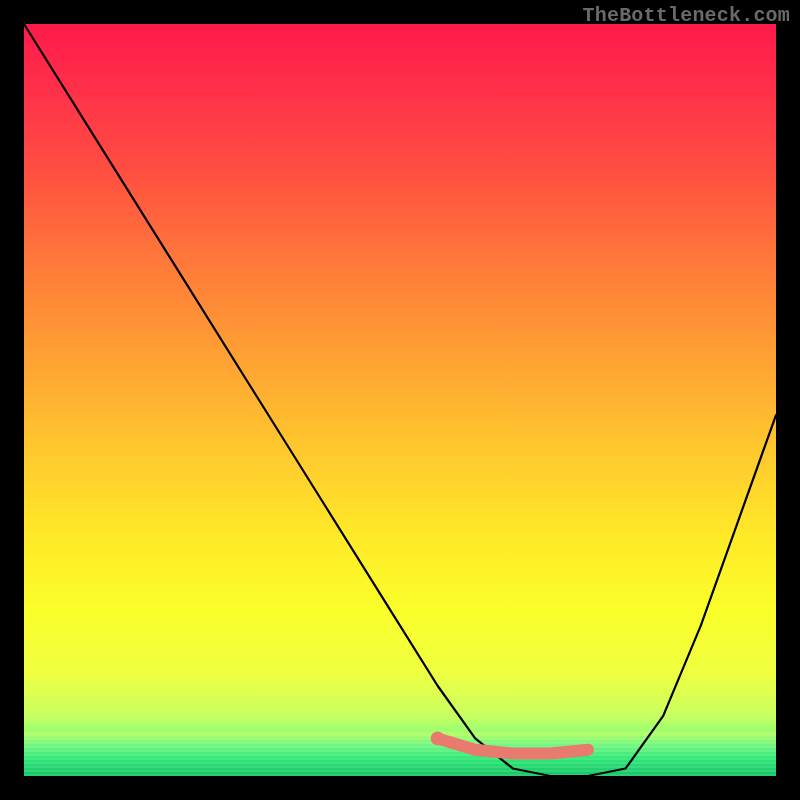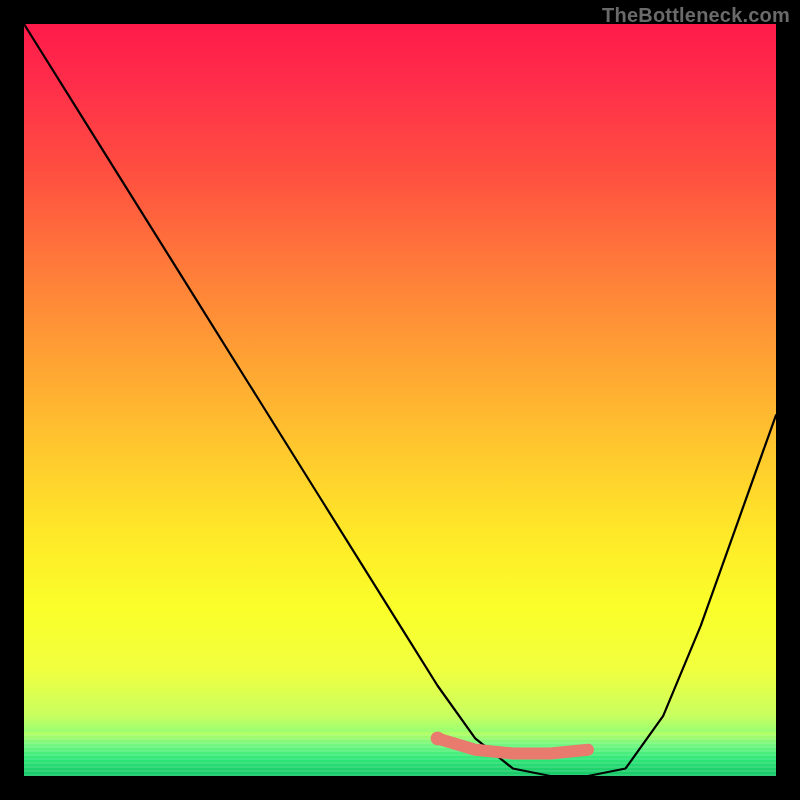--- a/index.html
+++ b/index.html
@@ -48,21 +48,21 @@
       #b8ff60 0%,
       #70f780 30%,
       #30e878 60%,
       #14c466 100%
     );
   }
   .watermark {
     position: absolute;
     top: 4px;
     right: 10px;
-    font-family: Liberation Sans, sans-serif;
+    font-family: Liberation Mono, monospace;
     font-size: 20px;
     font-weight: bold;
     color: #6a6a6a;
     letter-spacing: 0.2px;
   }
   svg.curve {
     position: absolute;
     left: 0;
     top: 0;
     width: 100%;

